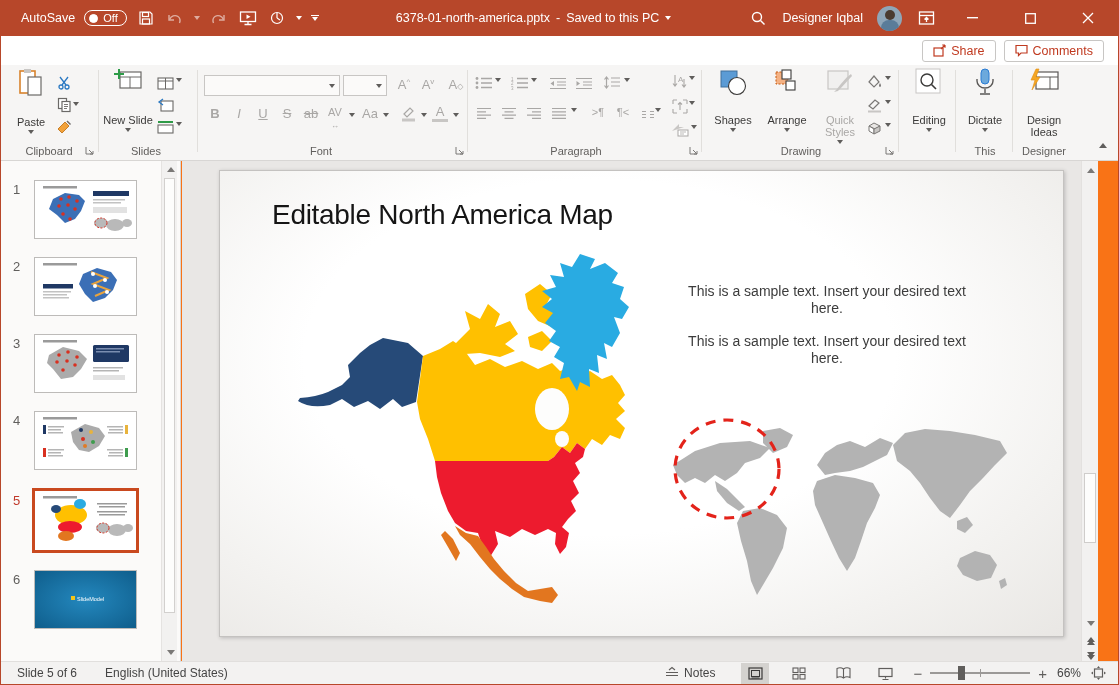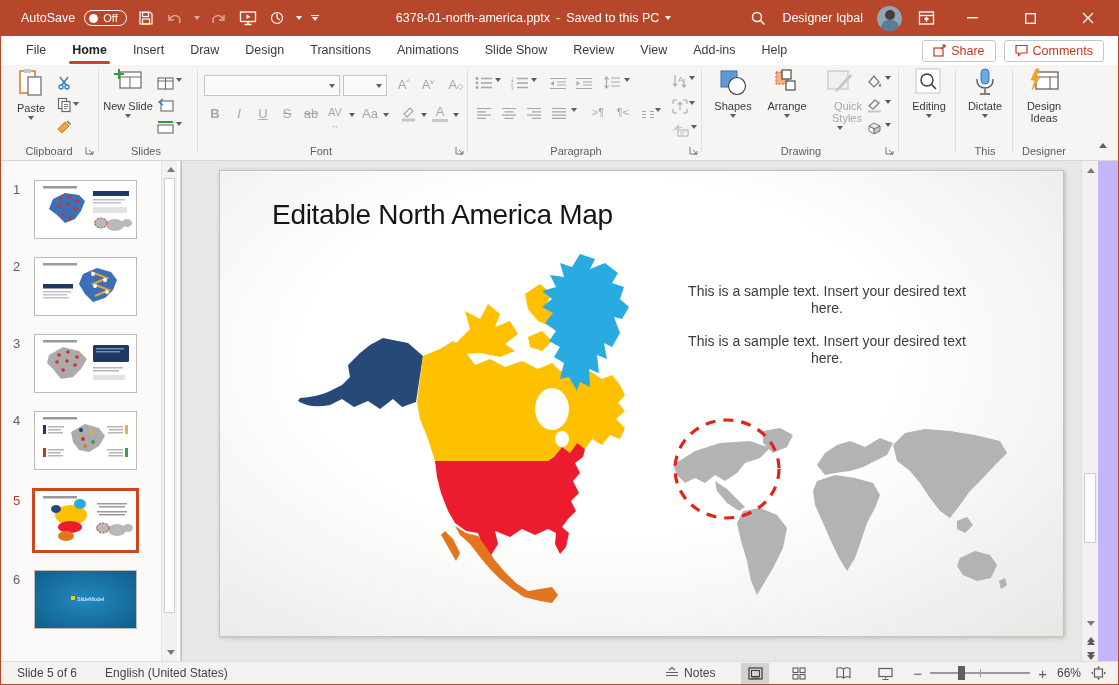--- a/index.html
+++ b/index.html
@@ -1,17 +1,17 @@
 <!DOCTYPE html>
 <html><head>
 <meta charset="utf-8">
 <style>
   * { margin:0; padding:0; box-sizing:border-box; }
   html,body { width:1119px; height:685px; overflow:hidden; font-family:"Liberation Sans",sans-serif; }
-  .win { position:relative; width:1119px; height:685px; background:#c4b5fd;
+  .win { position:relative; width:1119px; height:685px; background:#f97316;
          border-left:1px solid #B7472A; border-right:1px solid #B7472A; border-bottom:1px solid #B7472A; }
 
   
   .titlebar { position:absolute; left:0; top:0; width:100%; height:36px; background:#B7472A;
               display:flex; align-items:center; color:#fff; font-size:12.5px; }
   .qat { display:flex; align-items:center; gap:9px; padding-left:20px; white-space:nowrap; }
   .pill { display:flex; align-items:center; gap:5px; border:1px solid #fff; border-radius:9px; padding:1px 8px 1px 4px; font-size:11px; }
   .pill .dot { width:9px; height:9px; border:1px solid #fff; border-radius:50%; background:#fff; }
   .tb-ic { display:inline-flex; align-items:center; justify-content:center; width:20px; height:20px; }
   .faded { opacity:.55; }
@@ -35,21 +35,21 @@
   .tab.active:after { content:""; position:absolute; left:10px; right:10px; bottom:0; height:3px; background:#C8432A; border-radius:2px; }
   .tabrow-right { margin-left:auto; display:flex; gap:8px; padding-right:14px; }
   .pillbtn { display:flex; align-items:center; gap:5px; border:1px solid #C8C6C4; background:#fff; border-radius:3px;
              padding:3px 10px; color:#C03A20; font-size:12.5px; }
 
   
   .ribbon { position:absolute; left:0; top:65px; width:100%; height:96px; background:#F6F5F4; border-bottom:1px solid #D8D6D4; }
   .gdiv { position:absolute; top:5px; height:82px; width:1px; background:#E1DFDC; }
   .grplabel { position:absolute; top:80px; font-size:11px; color:#605E5C; text-align:center; }
   .launcher { position:absolute; top:81px; width:10px; height:10px; }
-  .bigbtn { position:absolute; top:3px; display:flex; flex-direction:column; align-items:center; gap:4px;
+  .bigbtn { position:absolute; top:3px; display:flex; flex-direction:column; align-items:center; gap:18px;
             font-size:11px; color:#3b3a39; text-align:center; line-height:12px; }
   .bigbtn .lbl { display:flex; flex-direction:column; align-items:center; gap:2px; }
   .smic { position:absolute; width:22px; height:20px; display:flex; align-items:center; justify-content:center; }
   .txtbtn { position:absolute; font-size:13px; color:#A9A7A5; width:22px; text-align:center; }
   .combo { position:absolute; top:10px; height:21px; background:#FBFAF9; border:1px solid #C8C6C4; display:flex; align-items:center; justify-content:flex-end; padding-right:4px; }
   .dimtext { color:#A9A7A5; }
 
   
   .thumbpanel { position:absolute; left:0; top:161px; width:180px; height:500px; background:#FBFAF9; border-right:1px solid #D8D6D4; }
   .thumb-item { position:absolute; left:0; width:100%; }
@@ -175,34 +175,20 @@
       </span>
       <span class="winbtn">
         <svg width="12" height="12" viewBox="0 0 12 12">
             <path d="M1 1 L11 11 M11 1 L1 11" stroke="#fff" stroke-width="1.3"></path>
           </svg>
       </span>
     </div>
   </div>
 
   <div class="tabrow">
-    <div class="tabs">
-      <span class="tab">File</span>
-      <span class="tab active">Home</span>
-      <span class="tab">Insert</span>
-      <span class="tab">Draw</span>
-      <span class="tab">Design</span>
-      <span class="tab">Transitions</span>
-      <span class="tab">Animations</span>
-      <span class="tab">Slide Show</span>
-      <span class="tab">Review</span>
-      <span class="tab">View</span>
-      <span class="tab">Add-ins</span>
-      <span class="tab">Help</span>
-    </div>
     <div class="tabrow-right">
       <span class="pillbtn">
         <svg width="13" height="13" viewBox="0 0 13 13">
             <rect x="1" y="4" width="9" height="8" fill="none" stroke="#C03A20" stroke-width="1.2"></rect>
             <path d="M8 5 L12 1 M12 1 L9.2 1 M12 1 L12 3.8" fill="none" stroke="#C03A20" stroke-width="1.2"></path>
           </svg>
         <span>Share</span>
       </span>
       <span class="pillbtn">
         <svg width="13" height="13" viewBox="0 0 13 13">
@@ -444,21 +430,21 @@
           <span>Arrange</span>
           <span class="chev"></span>
         </span>
     </div>
     <div class="bigbtn dimtext" style="left:816px; width:46px; color:#A9A7A5;">
       <svg width="30" height="28" viewBox="0 0 30 28">
         <rect x="3" y="3" width="20" height="18" fill="#F1F0EF" stroke="#C8C6C4" stroke-width="1.2"></rect>
         <path d="M26 6 C20 10 16 16 12 21 L9 24 L13 23 C17 19 22 13 27 8 z" fill="#C8C6C4"></path>
       </svg>
       <span class="lbl">
-          <span style="width:44px;text-align:right;">Quick Styles</span>
+          <span style="width:44px;">Quick Styles</span>
           <span class="chev"></span>
         </span>
     </div>
     <span class="smic" style="left:862px; top:6px;">
       <svg width="17" height="15" viewBox="0 0 17 15">
           <path d="M3 8 L8 2 L13 8 L8 13 z" fill="none" stroke="#7a7876" stroke-width="1.2"></path>
           <path d="M14 9 q2 3 0 4 q-2 -1 0 -4" fill="#7a7876"></path>
         </svg>
     </span>
     <span class="chev" style="position:absolute; left:884px; top:11px;"></span>

